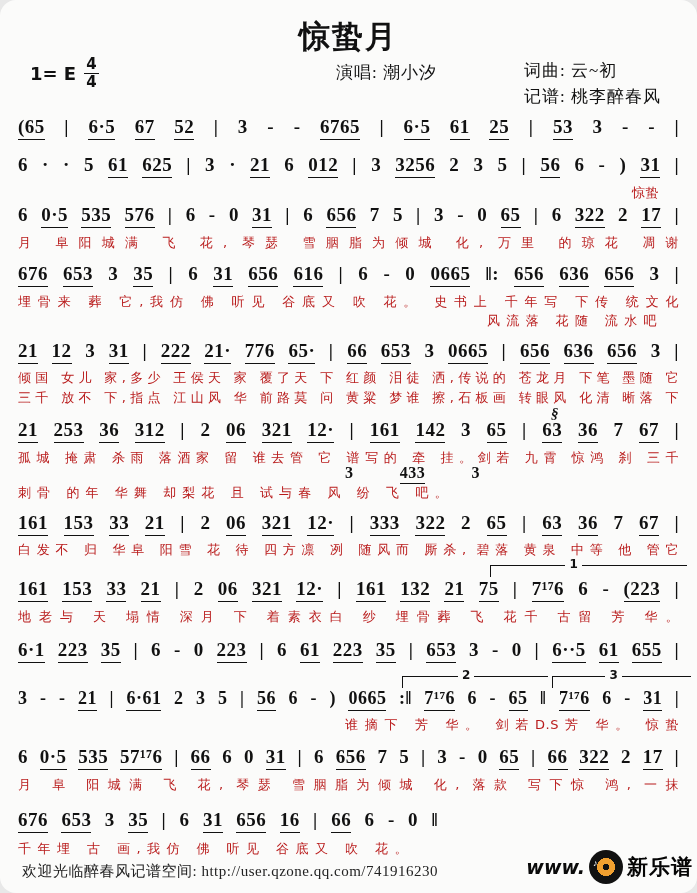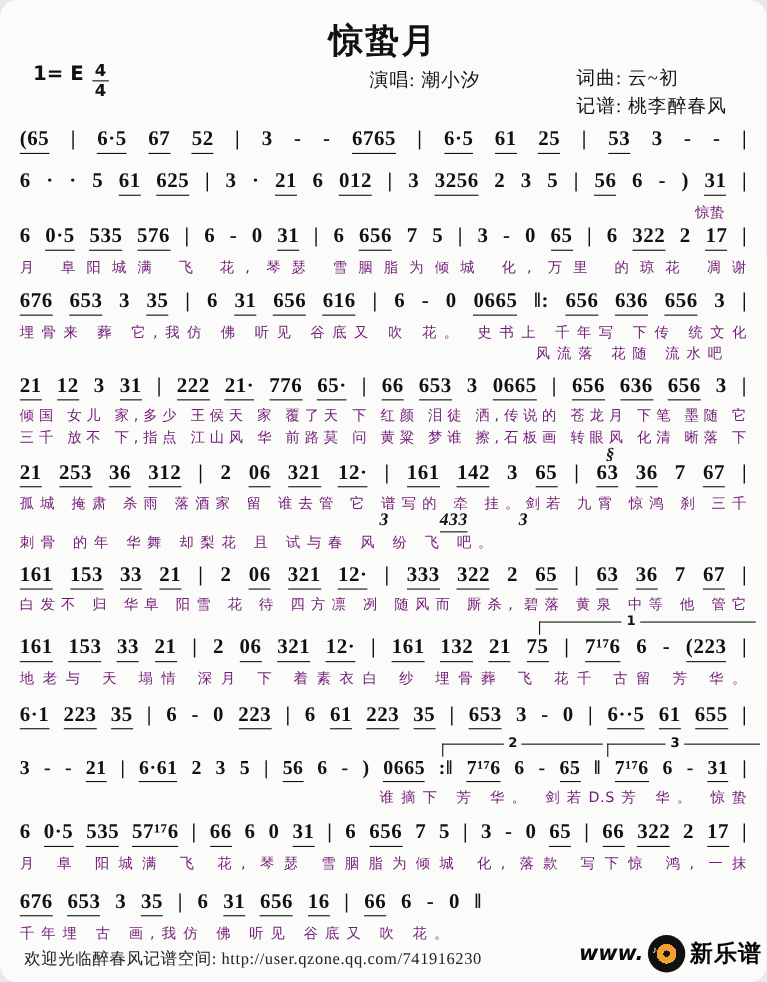--- a/index.html
+++ b/index.html
@@ -8,35 +8,35 @@
     background:#fbfbfa;color:#111;overflow:hidden;
     font-family:"Liberation Serif","DejaVu Serif",serif;
     border-radius:16px;
   }
   .abs{position:absolute;}
   .title{
     top:16px;left:0;width:100%;text-align:center;
     font-family:"DejaVu Sans","Liberation Sans",sans-serif;
     font-weight:bold;font-size:31px;letter-spacing:2px;
   }
-  .keysig{top:57px;left:30px;font-size:18px;font-weight:bold;display:flex;align-items:flex-start;gap:8px;
+  .keysig{top:57px;left:30px;font-size:18px;font-weight:bold;display:flex;align-items:center;gap:8px;
     font-family:"DejaVu Sans",sans-serif;}
   .timesig{display:inline-flex;flex-direction:column;line-height:1;font-size:15px;font-weight:bold;text-align:center;}
   .timesig .top{border-bottom:1.6px solid #111;padding:0 2px 1px;}
   .timesig .bot{padding:1px 2px 0;}
   .credit{font-size:17px;letter-spacing:1px;}
   .notes{
     left:18px;width:661px;
     font-family:"Liberation Serif","DejaVu Serif",serif;
     font-weight:bold;font-size:19px;letter-spacing:.5px;
     text-align:justify;text-align-last:justify;white-space:normal;
   }
   .notes span.u{border-bottom:1.8px solid #111;padding-bottom:2px;}
   .lyr{
-    left:18px;width:661px;font-size:13px;letter-spacing:.5px;color:#701a75;
+    left:18px;width:661px;font-size:13px;letter-spacing:.5px;color:#b91c1c;
     font-family:"DejaVu Sans","Liberation Sans",sans-serif;
     text-align:justify;text-align-last:justify;
   }
   .volta{height:11px;border-top:1.6px solid #111;border-left:1.6px solid #111;}
   .volta .vnum{
     position:absolute;top:-9px;left:38%;background:#fbfbfa;padding:0 4px;
     font-size:12px;font-weight:bold;font-family:"DejaVu Sans",sans-serif;
   }
   .segno{font-size:15px;font-weight:bold;font-style:italic;}
   .footer{
@@ -89,21 +89,21 @@
   <div class="abs lyr" style="top:293px;">埋骨来 葬 它,我仿 佛 听见 谷底又 吹 花。 史书上 千年写 下传 统文化</div>
   <div class="abs lyr" style="top:312px;left:487px;width:170px;">风流落 花随 流水吧</div>
 
   <div class="abs notes" style="top:340px;"><span class="u">21</span> <span class="u">12</span> <span>3</span> <span class="u">31</span> <span>|</span> <span class="u">222</span> <span class="u">21·</span> <span class="u">776</span> <span class="u">65·</span> <span>|</span> <span class="u">66</span> <span class="u">653</span> <span>3</span> <span class="u">0665</span> <span>|</span> <span class="u">656</span> <span class="u">636</span> <span class="u">656</span> <span>3</span> <span>|</span></div>
   <div class="abs lyr" style="top:369px;">倾国 女儿 家,多少 王侯天 家 覆了天 下 红颜 泪徒 洒,传说的 苍龙月 下笔 墨随 它</div>
   <div class="abs lyr" style="top:389px;">三千 放不 下,指点 江山风 华 前路莫 问 黄粱 梦谁 擦,石板画 转眼风 化清 晰落 下</div>
 
   <div class="abs notes" style="top:419px;"><span class="u">21</span> <span class="u">253</span> <span class="u">36</span> <span class="u">312</span> <span>|</span> <span>2</span> <span class="u">06</span> <span class="u">321</span> <span class="u">12·</span> <span>|</span> <span class="u">161</span> <span class="u">142</span> <span>3</span> <span class="u">65</span> <span>|</span> <span class="u">63</span> <span class="u">36</span> <span>7</span> <span class="u">67</span> <span>|</span></div>
   <div class="abs segno" style="top:405px;left:551px;">§</div>
   <div class="abs lyr" style="top:449px;">孤城 掩肃 杀雨 落酒家 留 谁去管 它 谱写的 牵 挂。剑若 九霄 惊鸿 刹 三千</div>
-  <div class="abs notes" style="top:464px;left:345px;width:135px;font-size:16px;font-style:italic;"><span>3</span> <span class="u">433</span> <span>3</span></div>
+  <div class="abs notes" style="top:464px;left:345px;width:135px;font-size:16px;"><span>3</span> <span class="u">433</span> <span>3</span></div>
   <div class="abs lyr" style="top:484px;width:430px;">刺骨 的年 华舞 却梨花 且 试与春 风 纷 飞 吧。</div>
 
   <div class="abs notes" style="top:512px;"><span class="u">161</span> <span class="u">153</span> <span class="u">33</span> <span class="u">21</span> <span>|</span> <span>2</span> <span class="u">06</span> <span class="u">321</span> <span class="u">12·</span> <span>|</span> <span class="u">333</span> <span class="u">322</span> <span>2</span> <span class="u">65</span> <span>|</span> <span class="u">63</span> <span class="u">36</span> <span>7</span> <span class="u">67</span> <span>|</span></div>
   <div class="abs lyr" style="top:541px;">白发不 归 华阜 阳雪 花 待 四方凛 冽 随风而 厮杀, 碧落 黄泉 中等 他 管它</div>
 
   <div class="abs volta" style="top:565px;left:490px;width:196px;">
     <span class="vnum">1</span>
   </div>
   <div class="abs notes" style="top:578px;"><span class="u">161</span> <span class="u">153</span> <span class="u">33</span> <span class="u">21</span> <span>|</span> <span>2</span> <span class="u">06</span> <span class="u">321</span> <span class="u">12·</span> <span>|</span> <span class="u">161</span> <span class="u">132</span> <span class="u">21</span> <span class="u">75</span> <span>|</span> <span class="u">7¹⁷6</span> <span>6</span> <span>-</span> <span class="u">(223</span> <span>|</span></div>
   <div class="abs lyr" style="top:608px;">地老与 天 塌情 深月 下 着素衣白 纱 埋骨葬 飞 花千 古留 芳 华。</div>

